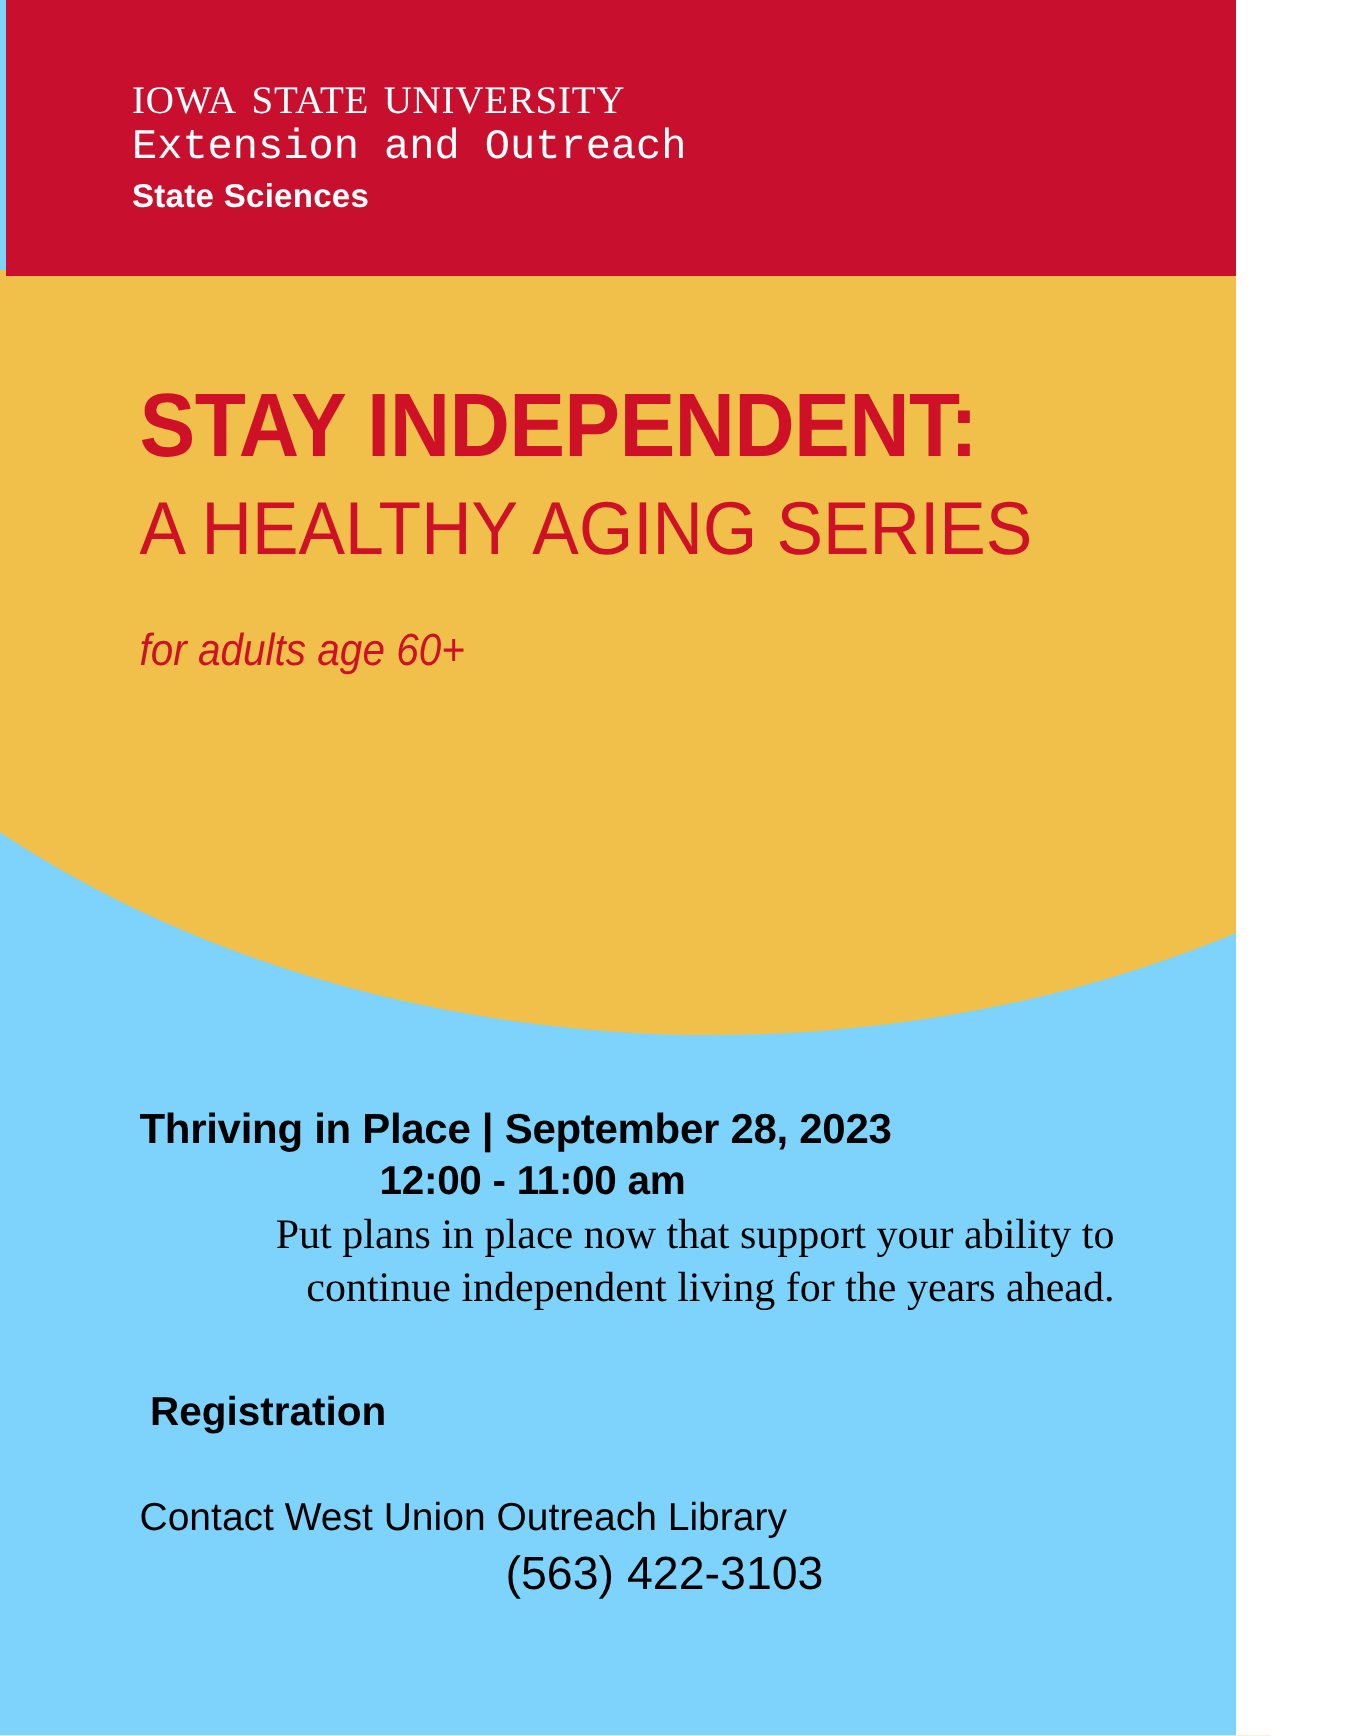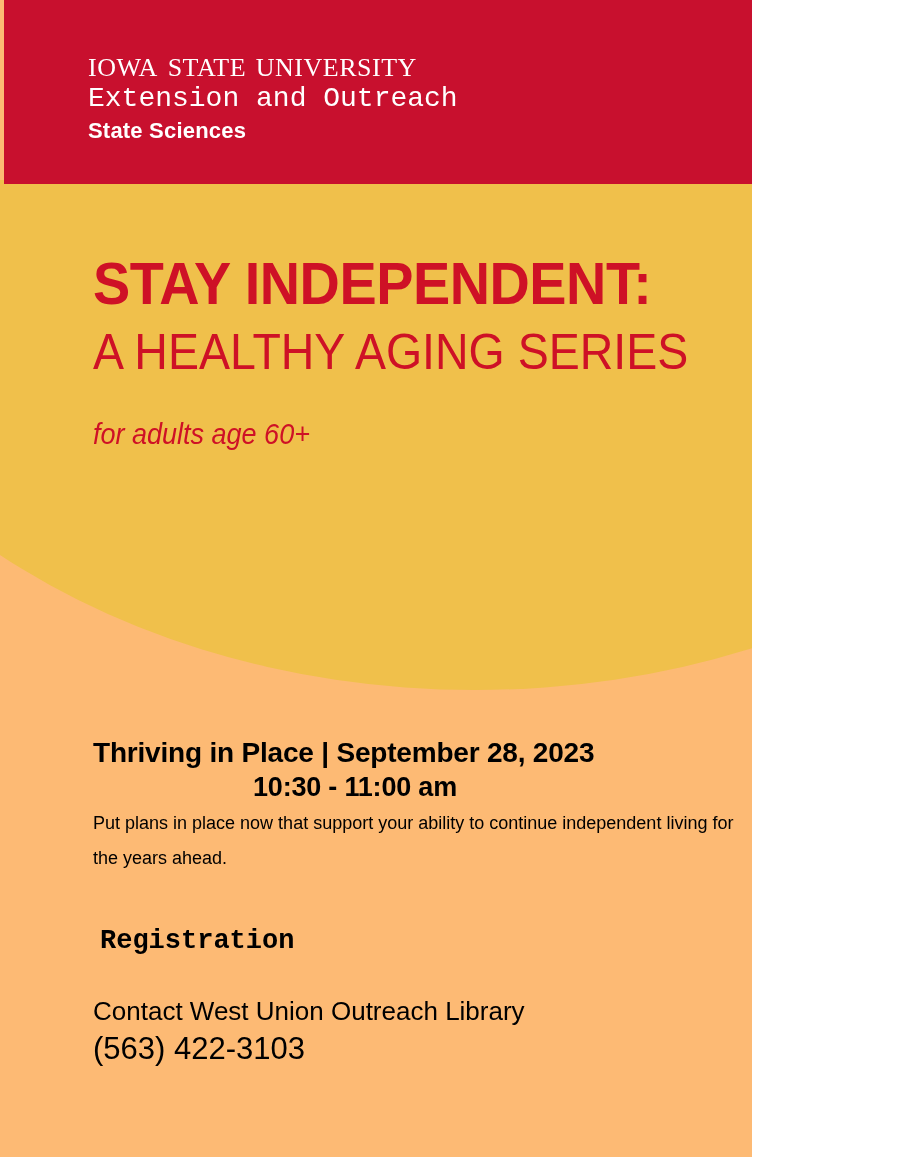--- a/index.html
+++ b/index.html
@@ -7,23 +7,23 @@
     margin: 0;
     padding: 0;
     background: #ffffff;
   }
   body {
     font-family: "Liberation Sans", sans-serif;
   }
 
   .page {
     position: relative;
-    width: 752px;
+    width: 824px;
     height: 1157px;
-    background: #fdba74;
+    background: #7dd3fc;
     overflow: hidden;
   }
 
   
   .header-band {
     position: absolute;
     left: 4px;
     top: 0;
     width: 898px;
     height: 184px;
@@ -176,30 +176,31 @@
   .session-time {
     font-family: "Liberation Sans", sans-serif;
     font-size: 27px;
     line-height: 34px;
     font-weight: 700;
     letter-spacing: -0.2px;
     padding-left: 160px;
   }
 
   .session-desc {
-    font-family: Liberation Sans, sans-serif;
-    font-size: 18px;
+    font-family: Liberation Serif, serif;
+    font-size: 28px;
     line-height: 35px;
     font-weight: 400;
     margin-top: 2px;
     width: 650px;
+    text-align: right;
   }
 
   .registration-heading {
-    font-family: Liberation Mono, monospace;
+    font-family: Liberation Sans, sans-serif;
     font-size: 27px;
     line-height: 34px;
     font-weight: 700;
     margin-top: 48px;
     padding-left: 7px;
   }
 
   .contact-line {
     font-family: "Liberation Sans", sans-serif;
     font-size: 26px;
@@ -207,20 +208,21 @@
     font-weight: 400;
     margin-top: 36px;
   }
 
   .contact-phone {
     font-family: "Liberation Sans", sans-serif;
     font-size: 31px;
     line-height: 38px;
     font-weight: 400;
     margin-top: 2px;
+    text-align: center;
   }
 </style>
 </head>
 <body>
 
 <div class="page">
 
   <div class="gold-left-fill"></div>
   <div class="gold-right-fill"></div>
   <div class="gold-shape-wrap">
@@ -236,21 +238,21 @@
   </div>
 
   <div class="hero">
     <div class="title-main">STAY INDEPENDENT:</div>
     <div class="title-sub">A HEALTHY AGING SERIES</div>
     <div class="title-audience">for adults age 60+</div>
   </div>
 
   <div class="content">
     <div class="session-title">Thriving in Place | September 28, 2023</div>
-    <div class="session-time">10:30 - 11:00 am</div>
+    <div class="session-time">12:00 - 11:00 am</div>
     <div class="session-desc">Put plans in place now that support your ability to continue independent living for the years ahead.</div>
 
     <div class="registration-heading">Registration</div>
 
     <div class="contact-line">Contact West Union Outreach Library</div>
     <div class="contact-phone">(563) 422-3103</div>
   </div>
 
 </div>
 

